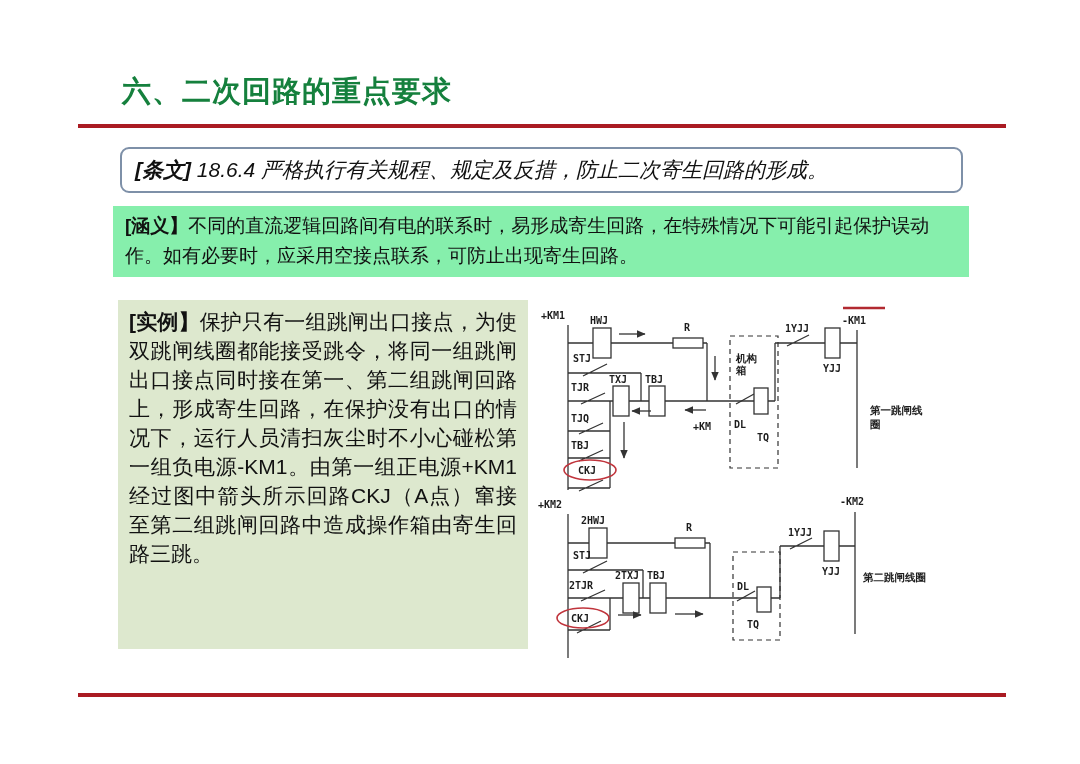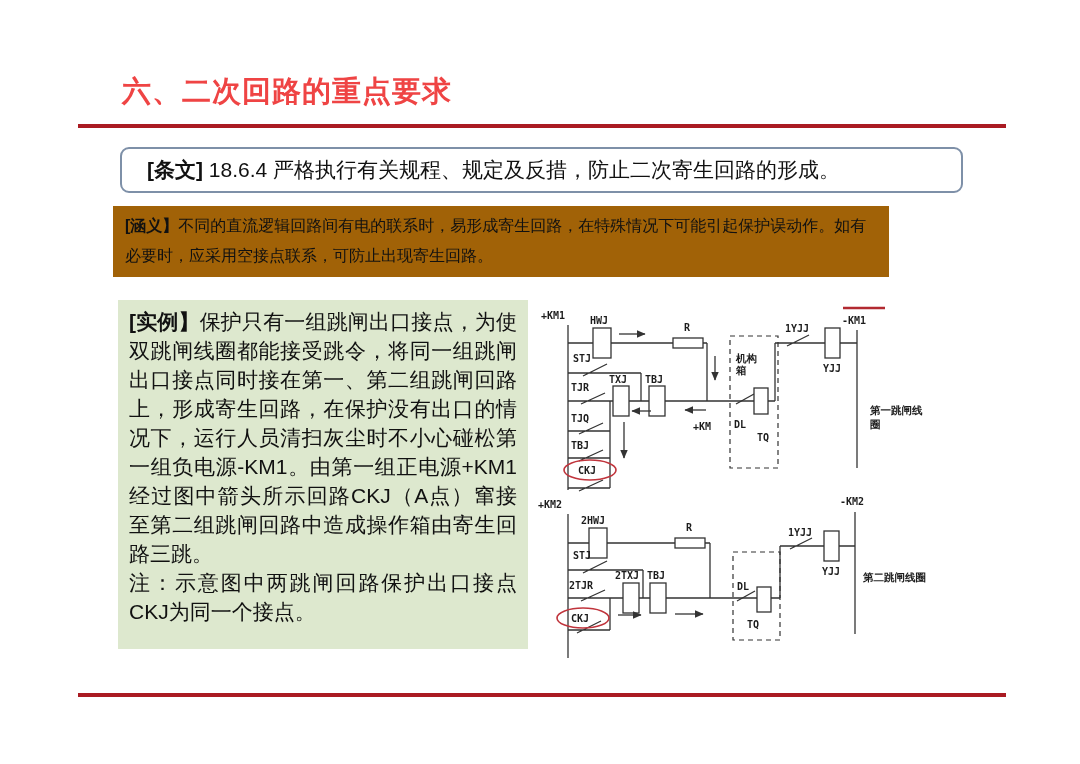--- a/index.html
+++ b/index.html
@@ -2,33 +2,33 @@
 <html><head>
 <meta charset="utf-8">
 <style>
   html,body{margin:0;padding:0;}
   body{
     width:1080px;height:764px;background:#ffffff;position:relative;overflow:hidden;
     font-family:"Liberation Sans",sans-serif;color:#111;
   }
   .title{
     position:absolute;left:122px;top:72px;margin:0;
-    font-size:29px;font-weight:bold;color:#ef4444;letter-spacing:1px;white-space:nowrap;
+    font-size:29px;font-weight:bold;color:#15803d;letter-spacing:1px;white-space:nowrap;
   }
   .rule{position:absolute;left:78px;width:928px;height:4px;background:#aa1b22;}
   .rule-top{top:124px;}
   .rule-bottom{top:693px;}
   .clause{
     position:absolute;left:120px;top:147px;width:843px;height:46px;box-sizing:border-box;
     background:#fff;border:2px solid #7e90a8;border-radius:9px;
     display:flex;align-items:center;padding:0 13px;font-size:21px;white-space:nowrap;
   }
   .meaning{
-    position:absolute;left:113px;top:206px;width:776px;height:71px;box-sizing:border-box;
-    background:#a16207;padding:5px 12px 0;font-size:16px;line-height:30px;
+    position:absolute;left:113px;top:206px;width:856px;height:71px;box-sizing:border-box;
+    background:#86efac;padding:5px 12px 0;font-size:19px;line-height:30px;
   }
   .example{
     position:absolute;left:118px;top:300px;width:410px;height:349px;box-sizing:border-box;
     background:#dde8ce;padding:7px 11px 12px;font-size:21px;line-height:29px;text-align:justify;
   }
   .meaning p,.example p{margin:0;}
   .diagram{position:absolute;left:533px;top:298px;}
   .wire{stroke:#333;stroke-width:1.3;fill:none;}
   .dash{stroke:#333;stroke-width:1.2;fill:none;stroke-dasharray:5 4;}
   .coil{fill:#fff;stroke:#333;stroke-width:1.3;}
@@ -39,30 +39,30 @@
 </style>
 </head>
 <body>
 
 <div>
 
   <h1 class="title">六、二次回路的重点要求</h1>
   <div class="rule rule-top"></div>
 
   <div class="clause">
-    <p style="margin:12px;"><b>[条文]</b>&nbsp;<span>18.6.4 严格执行有关规程、规定及反措，防止二次寄生回路的形成。</span></p>
+    <p style="margin:0;font-style:italic;"><b>[条文]</b>&nbsp;<span>18.6.4 严格执行有关规程、规定及反措，防止二次寄生回路的形成。</span></p>
   </div>
 
   <div class="meaning">
     <p><b>[涵义】</b><span>不同的直流逻辑回路间有电的联系时，易形成寄生回路，在特殊情况下可能引起保护误动作。如有必要时，应采用空接点联系，可防止出现寄生回路。</span></p>
   </div>
 
   <div class="example">
     <p><b>[实例】</b><span>保护只有一组跳闸出口接点，为使双跳闸线圈都能接受跳令，将同一组跳闸出口接点同时接在第一、第二组跳闸回路上，形成寄生回路，在保护没有出口的情况下，运行人员清扫灰尘时不小心碰松第一组负电源-KM1。由第一组正电源+KM1经过图中箭头所示回路CKJ（A点）窜接至第二组跳闸回路中造成操作箱由寄生回路三跳。</span><br>
-    <span>注：示意图中两跳闸回路保护出口接点CKJ为同一个接点。</span></p>
+    </p>
   </div>
 
   <svg class="diagram" width="452" height="366" viewBox="0 0 452 366" xmlns="http://www.w3.org/2000/svg">
     <defs>
       <marker id="ah" markerWidth="8" markerHeight="8" refX="6.5" refY="3" orient="auto">
         <path d="M0,0 L7,3 L0,6 Z" fill="#333"></path>
       </marker>
     </defs>
 
     <g>

